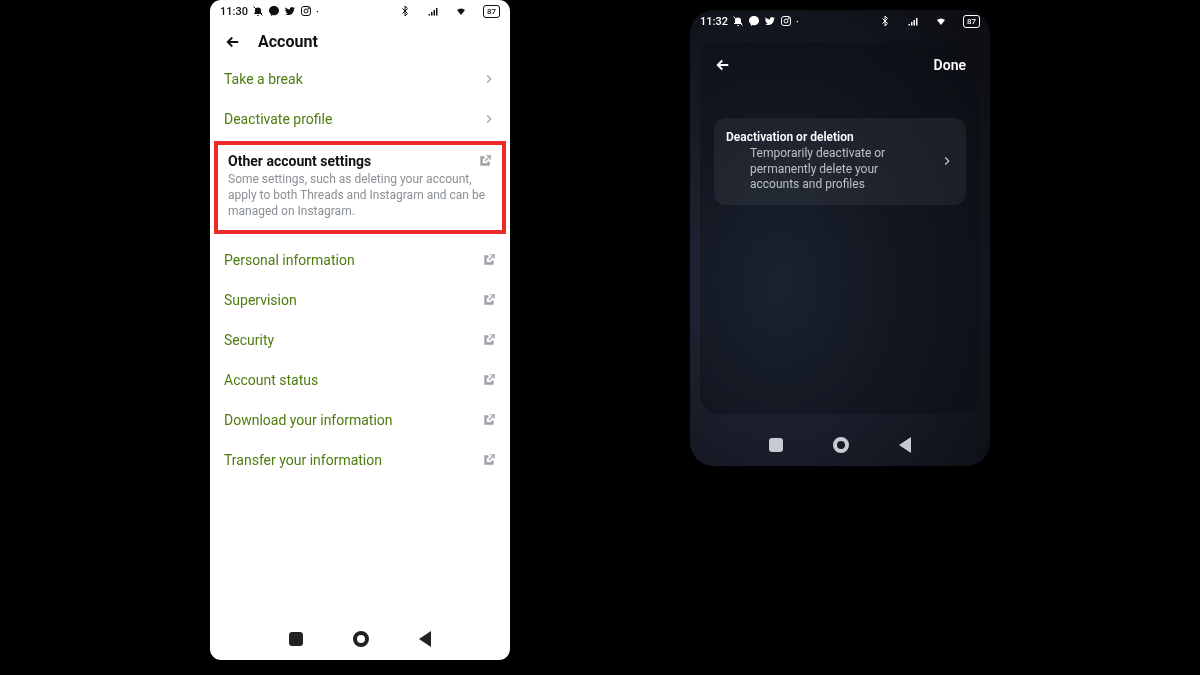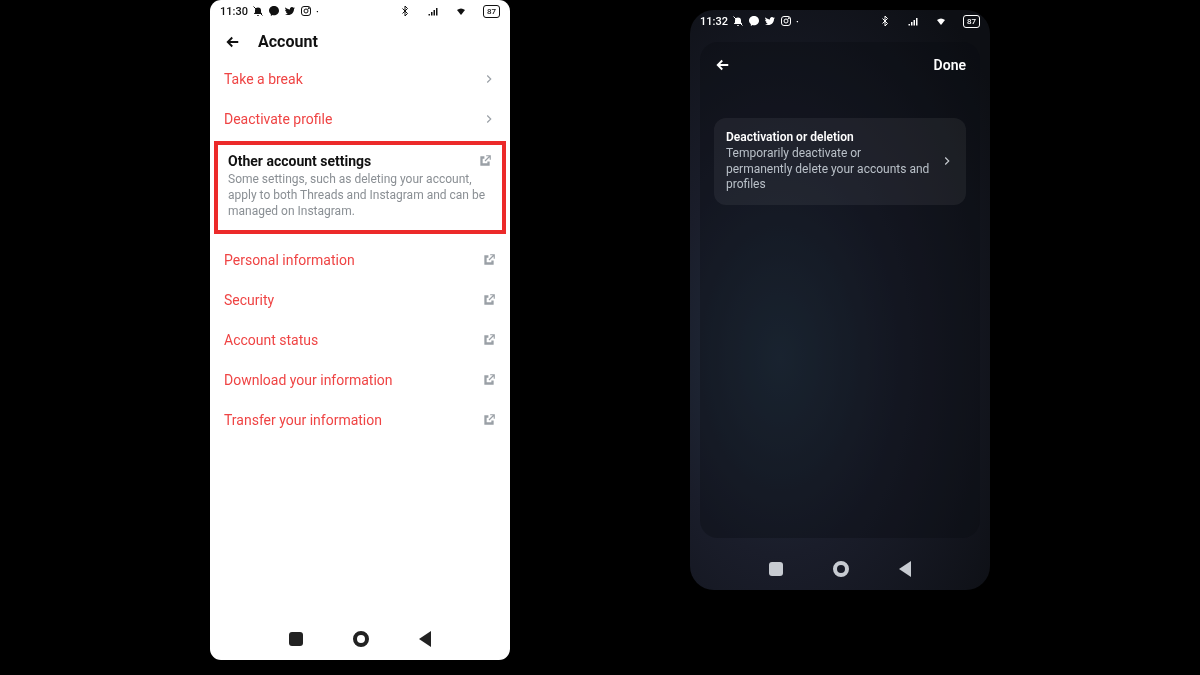--- a/index.html
+++ b/index.html
@@ -21,21 +21,21 @@
     overflow: hidden;
     position: relative;
     display: flex;
     flex-direction: column;
   }
   .phone-light { background: #fff; color: #111; border-radius: 11px; }
   .phone-dark {
     background: radial-gradient(ellipse at 30% 60%, #223040 0%, #1a1d2a 40%, #0d0f14 90%);
     color: #fff;
     margin-top: 10px;
-    height: 580px;
+    height: 456px;
   }
 
   
   .status-bar {
     height: 22px;
     display: flex;
     justify-content: space-between;
     align-items: center;
     padding: 0 10px;
     font-size: 11px;
@@ -60,21 +60,21 @@
     width: 18px; height: 18px;
   }
 
   
   .row {
     display: flex;
     align-items: center;
     justify-content: space-between;
     padding: 12px 14px;
     font-size: 14px;
-    color: #ef4444;
+    color: #4d7c0f;
   }
   .row .label { flex: 1; }
   .chev, .ext {
     width: 14px; height: 14px;
     color: #9aa0a6;
     flex-shrink: 0;
   }
 
   .section-block {
     border: 4px solid #ec2a2a;
@@ -121,21 +121,21 @@
   }
   .dark-title { font-size: 20px; font-weight: 700; line-height: 1.2; margin-bottom: 18px; }
   .dark-card {
     background: rgba(255,255,255,0.06);
     border-radius: 12px;
     padding: 12px 12px;
     display: flex; align-items: center; gap: 10px;
   }
   .dark-card .txt { flex: 1; }
   .dark-card .t1 { font-size: 12px; font-weight: 600; color: #fff; }
-  .dark-card .t2 { font-size: 12px; color: #b9c0c8; margin-top: 2px; line-height: 1.3; }
+  .dark-card .t2 { font-size: 12px; color: #b9c0c8; margin-top: 2px; line-height: 1.3; margin-left: 24px; }
   .done { font-size: 14px; font-weight: 600; }
 
   
   svg { display: block; }
 </style>
 </head>
 <body>
 
 <div class="phone phone-light">
 
@@ -223,20 +223,28 @@
         <svg viewBox="0 0 24 24" fill="none" stroke="currentColor" stroke-width="2">
             <path d="M14 3h7v7M21 3l-9 9M5 5h5v2H7v10h10v-3h2v5H5z"></path>
           </svg>
       </span>
     </div>
     <div class="section-desc">Some settings, such as deleting your account, apply to both Threads and Instagram and can be managed on Instagram.</div>
   </div>
 
   <div class="row">
     <span class="label">Personal information</span>
+    <span class="ext">
+      <svg viewBox="0 0 24 24" fill="none" stroke="currentColor" stroke-width="2">
+          <path d="M14 3h7v7M21 3l-9 9M5 5h5v2H7v10h10v-3h2v5H5z"></path>
+        </svg>
+    </span>
+  </div>
+  <div class="row">
+    <span class="label">Supervision</span>
     <span class="ext">
       <svg viewBox="0 0 24 24" fill="none" stroke="currentColor" stroke-width="2">
           <path d="M14 3h7v7M21 3l-9 9M5 5h5v2H7v10h10v-3h2v5H5z"></path>
         </svg>
     </span>
   </div>
   <div class="row">
     <span class="label">Security</span>
     <span class="ext">
       <svg viewBox="0 0 24 24" fill="none" stroke="currentColor" stroke-width="2">

